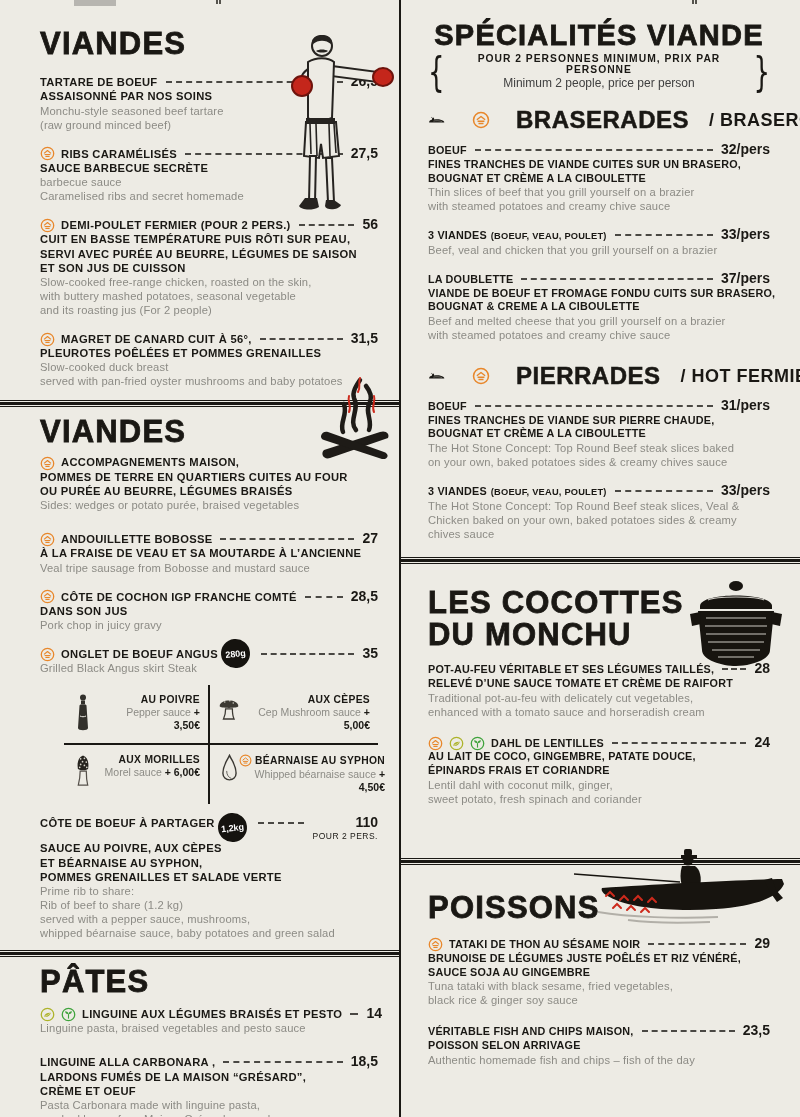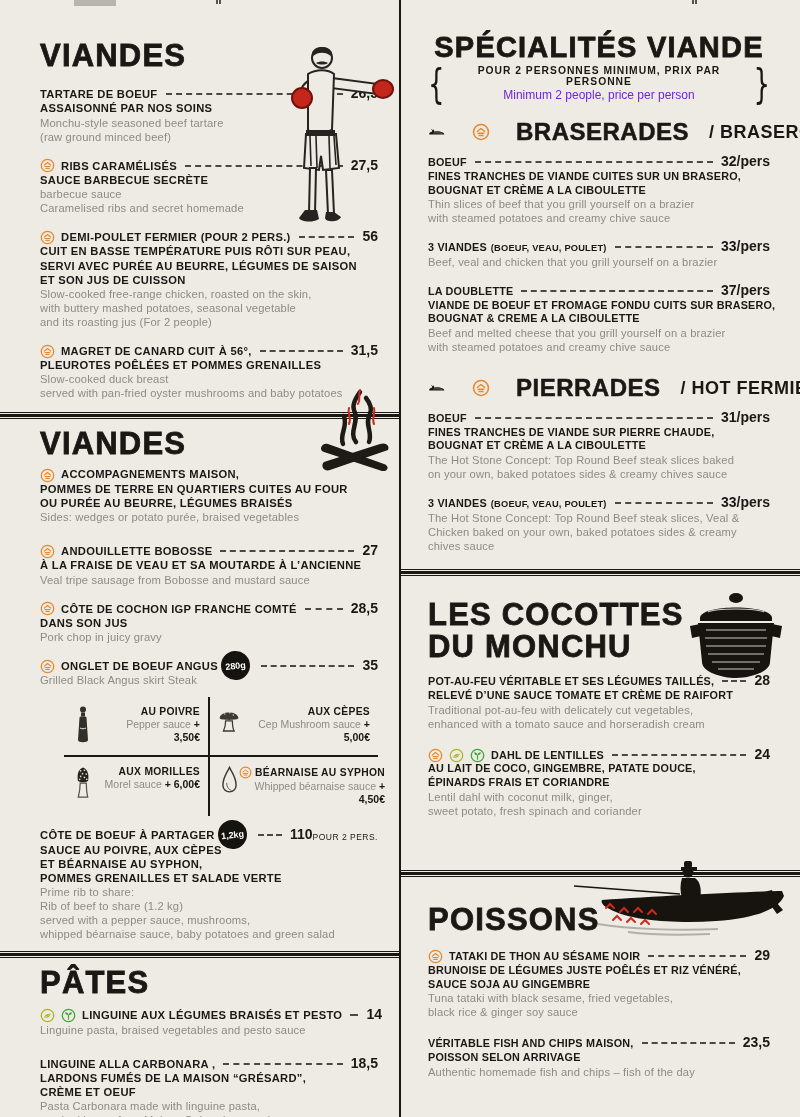--- a/index.html
+++ b/index.html
@@ -1,18 +1,18 @@
 <!DOCTYPE html>
 <html><head>
 <meta charset="utf-8">
 <style>
   html,body{margin:0;padding:0}
   body{width:800px;height:1117px;background:#EDEBE4;color:#1A1814;
        font-family:"Liberation Sans",sans-serif;position:relative;overflow:hidden}
-  .col{position:absolute;top:12px;height:1078px;box-sizing:border-box}
+  .col{position:absolute;top:0;height:1078px;box-sizing:border-box}
   #left{left:0;width:400px}
   #right{left:400px;width:400px}
   .vline{position:absolute;left:399px;top:0;width:2px;height:1117px;background:#1A1814}
   .pad{padding-left:40px;padding-right:22px}
   .pad-r{padding-left:28px;padding-right:30px}
   .sec-title{font-size:31px;font-weight:700;letter-spacing:1.2px;line-height:1.04;margin:0;
              -webkit-text-stroke:0.8px #1A1814}
   .center{text-align:center}
   .hr{height:8px;background:linear-gradient(#1A1814 0 1px,transparent 1px 2.5px,#1A1814 2.5px 5px,
       transparent 5px 6.5px,#1A1814 6.5px 7.5px,transparent 7.5px)}
@@ -24,31 +24,31 @@
   .desc{font-size:11.2px;color:#8C8B85;line-height:1.25;letter-spacing:.15px;white-space:nowrap}
   .price{font-size:14px;font-weight:700;white-space:nowrap;flex:0 0 auto}
   .leader{flex:1;min-width:8px;border-bottom:2px dashed #4A4843;margin:0 8px;position:relative;top:-3px}
   .ic{display:inline-flex;flex:0 0 auto;margin-right:6px}
   .row .ic{align-self:center;transform:translateY(1px)}
   .ic svg{width:15px;height:15px}
   .ic13 svg{width:13px;height:13px}
   .badge{flex:0 0 auto;width:29px;height:29px;border-radius:50%;background:#15130F;color:#fff;
          display:flex;align-items:center;justify-content:center;font-size:9px;font-weight:700;
          align-self:center;margin:-8px 3px;transform:rotate(-6deg)}
-  .price-block{display:flex;flex-direction:row;align-items:flex-end}
+  .price-block{display:flex;flex-direction:column;align-items:flex-end}
   .price-sub{font-size:8.5px;font-weight:400;letter-spacing:.5px;margin-top:1px}
   .hd{display:flex;align-items:center;gap:20px;margin-top:16px}
   .hd .ic svg{width:18px;height:18px}
   .hd-cow svg{width:40px;height:18px}
   .hd-main{font-size:24px;font-weight:700;letter-spacing:.5px;-webkit-text-stroke:.5px #1A1814;white-space:nowrap}
   .hd-suffix{font-size:18px;font-weight:700;letter-spacing:.5px;white-space:nowrap}
   .note{display:flex;justify-content:center;align-items:center;gap:8px;margin-top:3px}
   .brace{font-size:26px;font-weight:400;transform:scaleY(1.6);font-family:"DejaVu Sans",sans-serif;color:#1A1814}
   .note-l1{font-size:10.3px;font-weight:700;letter-spacing:1px;text-align:center}
-  .note-l2{font-size:12px;color:#6d28d9;text-align:center;margin-top:1px}
+  .note-l2{font-size:12px;color:#404040;text-align:center;margin-top:1px}
   .stable{margin:10px 0 0 24px;width:314px;display:grid;grid-template-columns:146px 168px;position:relative;z-index:3}
   .scell{box-sizing:border-box;padding:9px 8px 11px 8px;display:flex;gap:7px;align-items:flex-start}
   .scell.c1{border-right:2px solid #1A1814;border-bottom:2px solid #1A1814}
   .scell.c2{border-bottom:2px solid #1A1814}
   .scell.c3{border-right:2px solid #1A1814}
   .s-icon{width:22px;flex:0 0 auto;display:flex;justify-content:center}
   .txt{flex:1;text-align:right}
   .s-titleline{display:flex;justify-content:flex-end;align-items:center;gap:3px;margin-left:-8px}
   .s-title{font-size:10.3px;font-weight:700;letter-spacing:.3px;white-space:nowrap}
   .s-body{display:block;font-size:10.5px;line-height:1.2;margin-top:1px}

